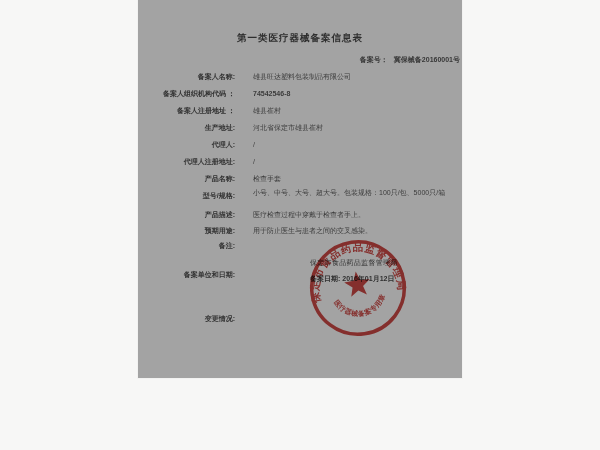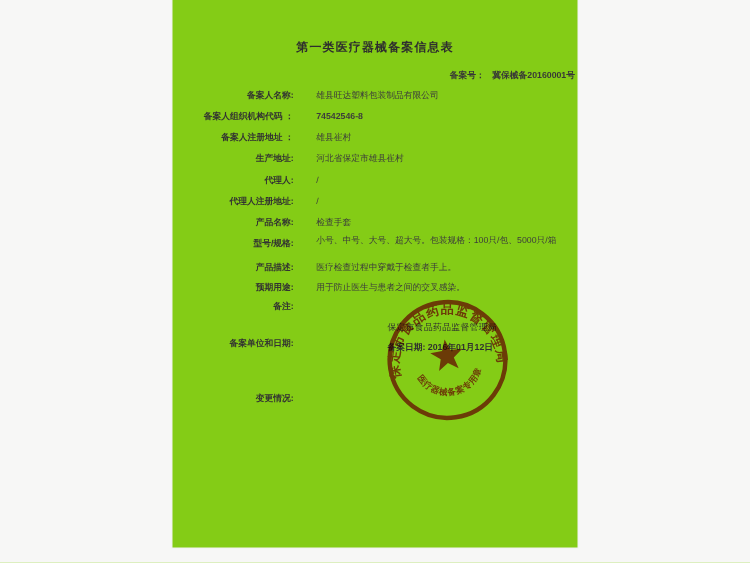--- a/index.html
+++ b/index.html
@@ -3,22 +3,22 @@
 <meta charset="utf-8">
 <style>
   html,body{margin:0;padding:0;}
   body{
     width:600px;height:450px;overflow:hidden;
     background:#f7f7f6;
     font-family:"Liberation Sans","DejaVu Sans",sans-serif;
     -webkit-font-smoothing:antialiased;
   }
   .scan-page{
-    position:absolute;left:138px;top:0;width:324px;height:438px;
-    background:#84cc16;
+    position:absolute;left:138px;top:0;width:324px;height:378px;
+    background:#a3a3a3;
     box-shadow:0 0 0 1px rgba(0,0,0,0.02);
   }
   .doc-title{
     position:absolute;top:32px;left:0;width:324px;
     text-align:center;font-size:9.5px;font-weight:bold;color:#2e2e2e;
     letter-spacing:1px;white-space:nowrap;
   }
   .filing-no{
     position:absolute;top:55px;right:2px;
     font-size:7px;font-weight:bold;color:#373737;white-space:nowrap;

